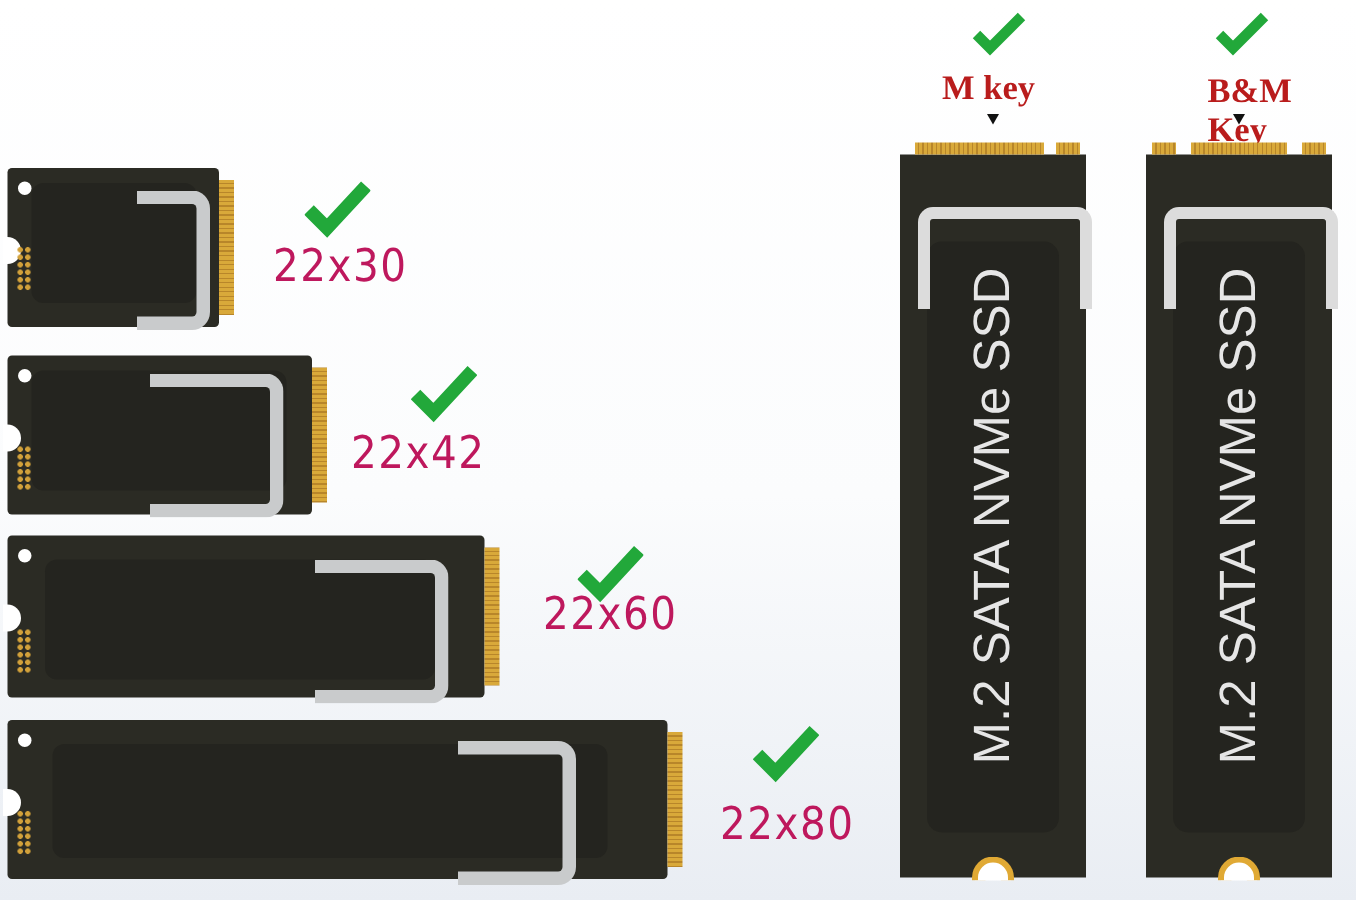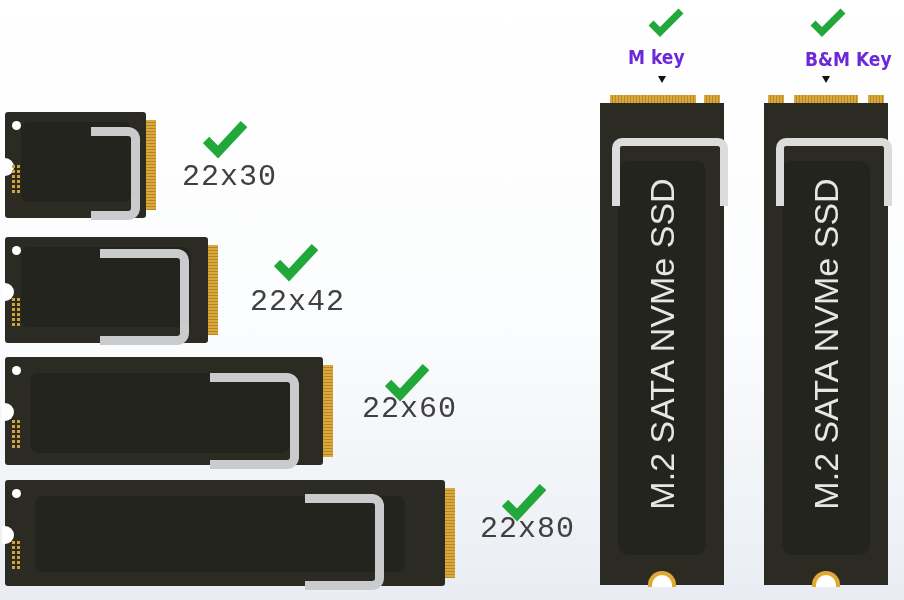--- a/index.html
+++ b/index.html
@@ -8,32 +8,32 @@
     font-family:"DejaVu Sans Condensed","DejaVu Sans",sans-serif;}
   .card{position:absolute;background:#2b2b24;border-radius:3px;box-sizing:border-box;}
   .card .chip{position:absolute;background:#24241f;border-radius:8px;}
   .card .shield{position:absolute;border:9px solid #c9cbcc;border-left:none;border-radius:0 12px 12px 0;}
   .card .contacts{position:absolute;right:-10px;width:10px;
     background:repeating-linear-gradient(180deg,#d9a93a 0 2px,#b8862a 2px 3px);}
   .card .notch-left{position:absolute;left:-3px;width:12px;height:18px;background:#fff;border-radius:0 10px 10px 0;}
   .card .hole{position:absolute;width:9px;height:9px;border-radius:50%;background:#fff;}
   .card .dots{position:absolute;width:10px;
     background:radial-gradient(circle,#d2a13a 1.6px,transparent 2px) 0 0/5px 5px;}
-  .label{position:absolute;font-size:30px;color:#404040;letter-spacing:1px;font-family:Liberation Mono, monospace;}
+  .label{position:absolute;font-size:30px;color:#be185d;letter-spacing:1px;}
   .check{position:absolute;}
   .vcard{position:absolute;top:103px;width:124px;height:482px;background:#2b2b24;}
   .vcard .vcontacts{position:absolute;top:-8px;height:8px;
     background:repeating-linear-gradient(90deg,#d9a93a 0 2px,#b8862a 2px 3px);}
   .vcard .vchip{position:absolute;left:18px;right:18px;top:58px;bottom:30px;background:#24241f;border-radius:10px;}
   .vcard .vshield{position:absolute;left:12px;width:100px;top:35px;height:60px;border:8px solid #dcdcdc;border-bottom:none;border-radius:10px 10px 0 0;}
   .vcard .vtext{position:absolute;left:50%;top:50%;transform:translate(-50%,-50%) rotate(-90deg);
     white-space:nowrap;color:#e6e6e6;font-size:34px;font-family:"Liberation Sans",sans-serif;}
   .vcard .bottom-notch{position:absolute;bottom:-2px;left:50%;margin-left:-14px;width:28px;height:16px;
     border-radius:14px 14px 0 0;background:#fff;border:4px solid #e0a934;border-bottom:none;box-sizing:border-box;}
-  .keylabel{position:absolute;font-size:19px;font-weight:bold;color:#6d28d9;}
+  .keylabel{position:absolute;font-size:23px;font-weight:bold;color:#b91c1c;font-family:Liberation Serif, serif;}
   .tri{position:absolute;width:0;height:0;border-left:4px solid transparent;border-right:4px solid transparent;border-top:7px solid #111;}
 </style>
 </head>
 <body>
 
 <div class="card" style="left:5px;top:112px;width:141px;height:106px;">
   <div class="chip" style="left:16px;top:10px;width:110px;height:80px;"></div>
   <div class="shield" style="left:86px;top:15px;width:40px;height:75px;"></div>
   <div class="contacts" style="top:8px;height:90px;"></div>
   <div class="notch-left" style="top:46px;"></div>
@@ -49,21 +49,21 @@
   <div class="chip" style="left:16px;top:10px;width:170px;height:80px;"></div>
   <div class="shield" style="left:95px;top:12px;width:80px;height:78px;"></div>
   <div class="contacts" style="top:8px;height:90px;"></div>
   <div class="notch-left" style="top:46px;"></div>
   <div class="hole" style="left:7px;top:9px;"></div>
   <div class="dots" style="left:6px;top:60px;height:30px;"></div>
 </div>
 <svg class="check" style="left:274px;top:243px" width="44" height="40" viewBox="0 0 44 40">
     <path d="M3 20 L15 32 L41 4" stroke="#22a83a" stroke-width="9" fill="none"></path>
   </svg>
-<div class="label" style="left:250px;top:285px">22x42</div>
+<div class="label" style="left:234px;top:285px">22x42</div>
 
 <div class="card" style="left:5px;top:357px;width:318px;height:108px;">
   <div class="chip" style="left:25px;top:16px;width:260px;height:80px;"></div>
   <div class="shield" style="left:205px;top:16px;width:80px;height:78px;"></div>
   <div class="contacts" style="top:8px;height:92px;"></div>
   <div class="notch-left" style="top:46px;"></div>
   <div class="hole" style="left:7px;top:9px;"></div>
   <div class="dots" style="left:6px;top:62px;height:30px;"></div>
 </div>
 <svg class="check" style="left:385px;top:363px" width="44" height="40" viewBox="0 0 44 40">
@@ -75,21 +75,21 @@
   <div class="chip" style="left:30px;top:16px;width:370px;height:76px;"></div>
   <div class="shield" style="left:300px;top:14px;width:70px;height:78px;"></div>
   <div class="contacts" style="top:8px;height:90px;"></div>
   <div class="notch-left" style="top:46px;"></div>
   <div class="hole" style="left:7px;top:9px;"></div>
   <div class="dots" style="left:6px;top:60px;height:30px;"></div>
 </div>
 <svg class="check" style="left:502px;top:483px" width="44" height="40" viewBox="0 0 44 40">
     <path d="M3 20 L15 32 L41 4" stroke="#22a83a" stroke-width="9" fill="none"></path>
   </svg>
-<div class="label" style="left:480px;top:512px">22x80</div>
+<div class="label" style="left:480px;top:532px">22x80</div>
 
 <svg class="check" style="left:648px;top:8px" width="36" height="30" viewBox="0 0 36 30">
     <path d="M3 15 L12 24 L33 3" stroke="#22a83a" stroke-width="7" fill="none"></path>
   </svg>
 <div class="keylabel" style="left:628px;top:46px">M key</div>
 <div class="tri" style="left:658px;top:76px"></div>
 <div class="vcard" style="left:600px;">
   <div class="vcontacts" style="left:10px;width:86px;"></div>
   <div class="vcontacts" style="left:104px;width:16px;"></div>
   <div class="vchip"></div>

